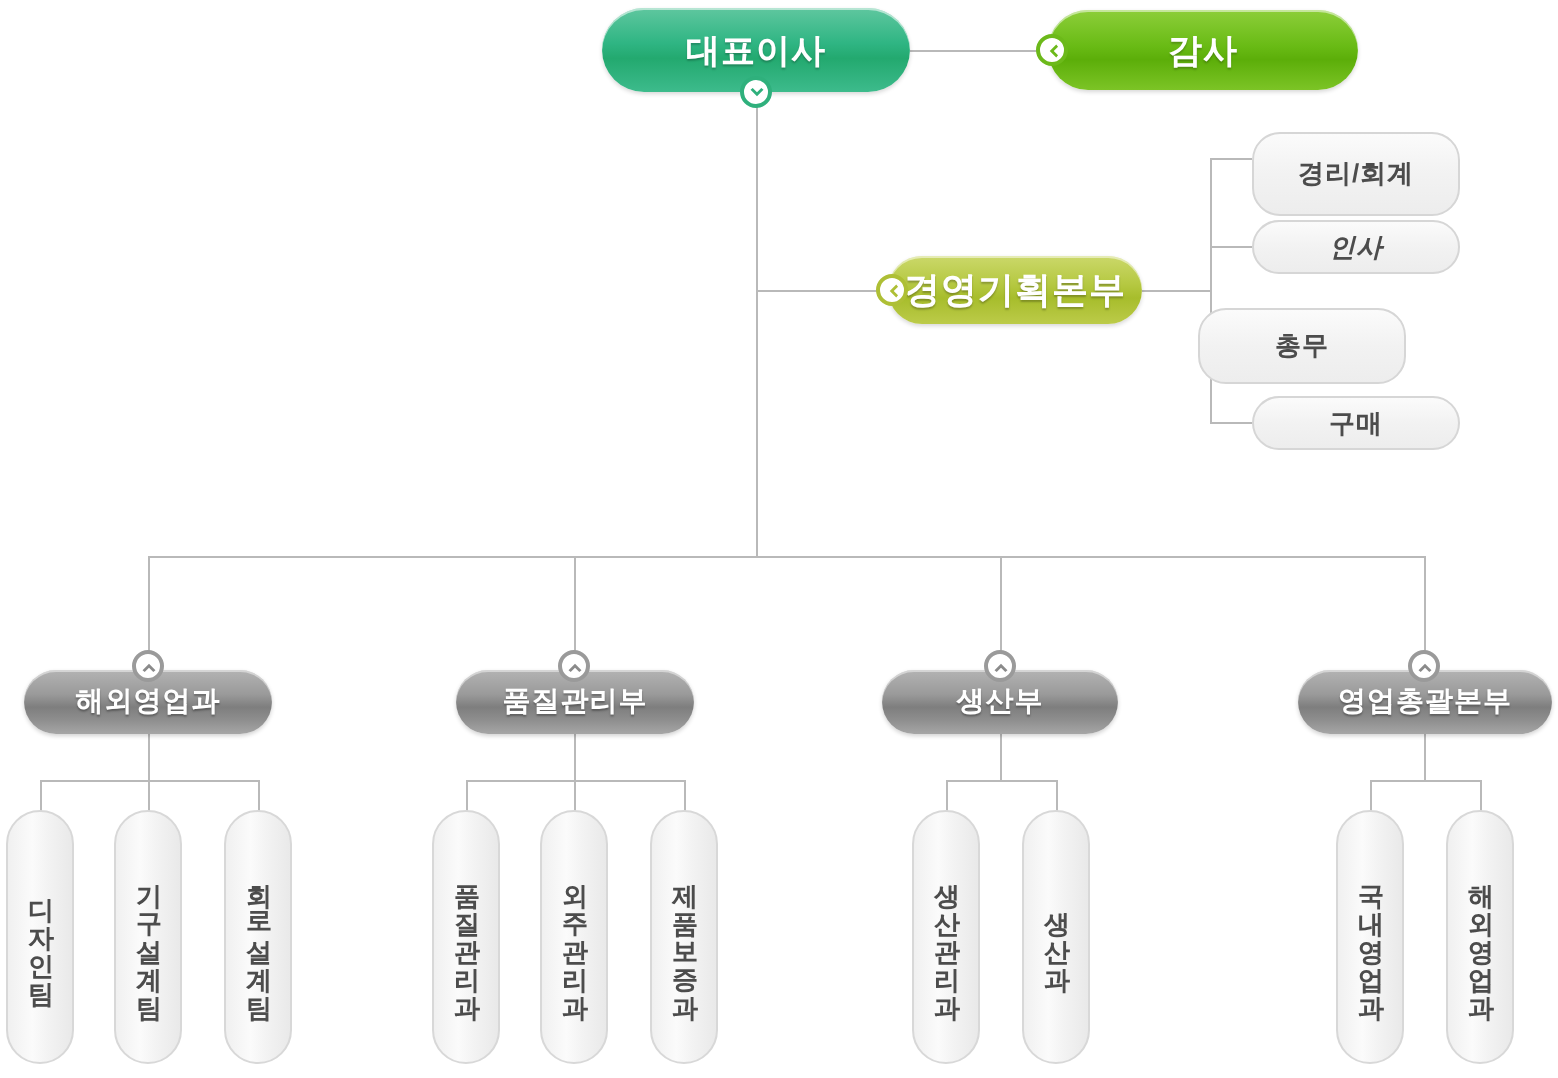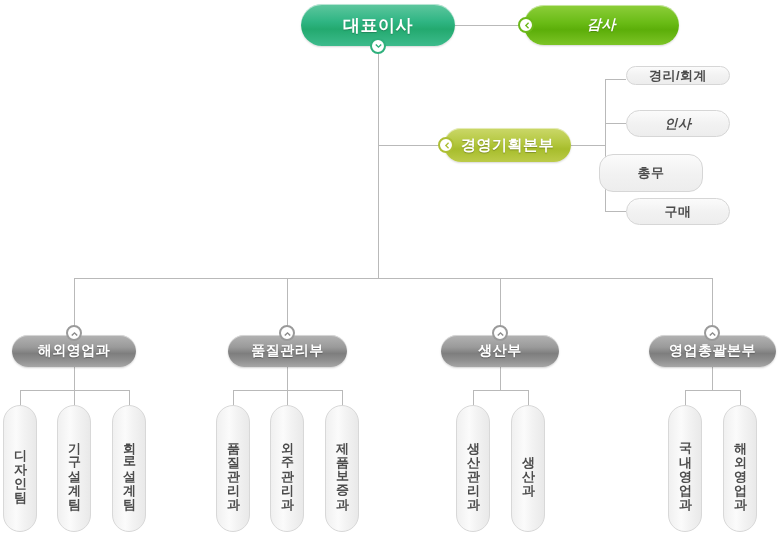--- a/index.html
+++ b/index.html
@@ -33,30 +33,29 @@
     background:linear-gradient(180deg,#5fc79f 0%,#2fb583 42%,#23a96f 60%,#3dbb8c 100%);
     box-shadow:inset 0 1px 0 rgba(255,255,255,.55), 0 1px 2px rgba(0,0,0,.16);
     font-size:17px;
     text-shadow:0 1px 1px rgba(0,0,0,.22);
   }
   
   .node.audit{
     border-radius:20px;
     background:linear-gradient(180deg,#8dce3a 0%,#69bb15 45%,#5cae09 62%,#7cc426 100%);
     box-shadow:inset 0 1px 0 rgba(255,255,255,.5), 0 1px 2px rgba(0,0,0,.16);
-    font-size:14px;
+    font-size:17px;
     text-shadow:0 1px 1px rgba(0,0,0,.22);
-    font-style:italic;
   }
   
   .node.olive{
     border-radius:18px;
     background:linear-gradient(180deg,#cbd86a 0%,#b5c841 42%,#a7bd2c 62%,#bccb49 100%);
     box-shadow:inset 0 1px 0 rgba(255,255,255,.5), 0 1px 2px rgba(0,0,0,.16);
-    font-size:15px;
+    font-size:18px;
     text-shadow:0 1px 1px rgba(0,0,0,.25);
   }
   
   .node.div{
     border-radius:17px;
     background:linear-gradient(180deg,#b3b3b3 0%,#9a9a9a 38%,#7e7e7e 58%,#8e8e8e 78%,#a6a6a6 100%);
     box-shadow:inset 0 1px 0 rgba(255,255,255,.45), 0 1px 2px rgba(0,0,0,.18);
     font-size:14px;
     text-shadow:0 1px 1px rgba(0,0,0,.3);
   }
@@ -170,21 +169,21 @@
 
   <div class="node olive" style="left:444px;top:128px;width:127px;height:34px;">
     <span>경영기획본부</span>
   </div>
   <div class="badge olive" style="left:438px;top:137px;">
     <svg width="9" height="9" viewBox="0 0 10 10">
         <path d="M6.8 1.4 L3.2 5 L6.8 8.6 L7.8 7.4 L5.4 5 L7.8 2.6 Z"></path>
       </svg>
   </div>
 
-  <div class="node light" style="left:626px;top:66px;width:104px;height:19px;">
+  <div class="node light" style="left:626px;top:66px;width:104px;height:42px;">
     <span>경리/회계</span>
   </div>
   <div class="node light" style="left:626px;top:110px;width:104px;height:27px;font-style:italic;">
     <span>인사</span>
   </div>
   <div class="node light" style="left:599px;top:154px;width:104px;height:38px;">
     <span>총무</span>
   </div>
   <div class="node light" style="left:626px;top:198px;width:104px;height:27px;text-align:right;">
     <span>구매</span>

